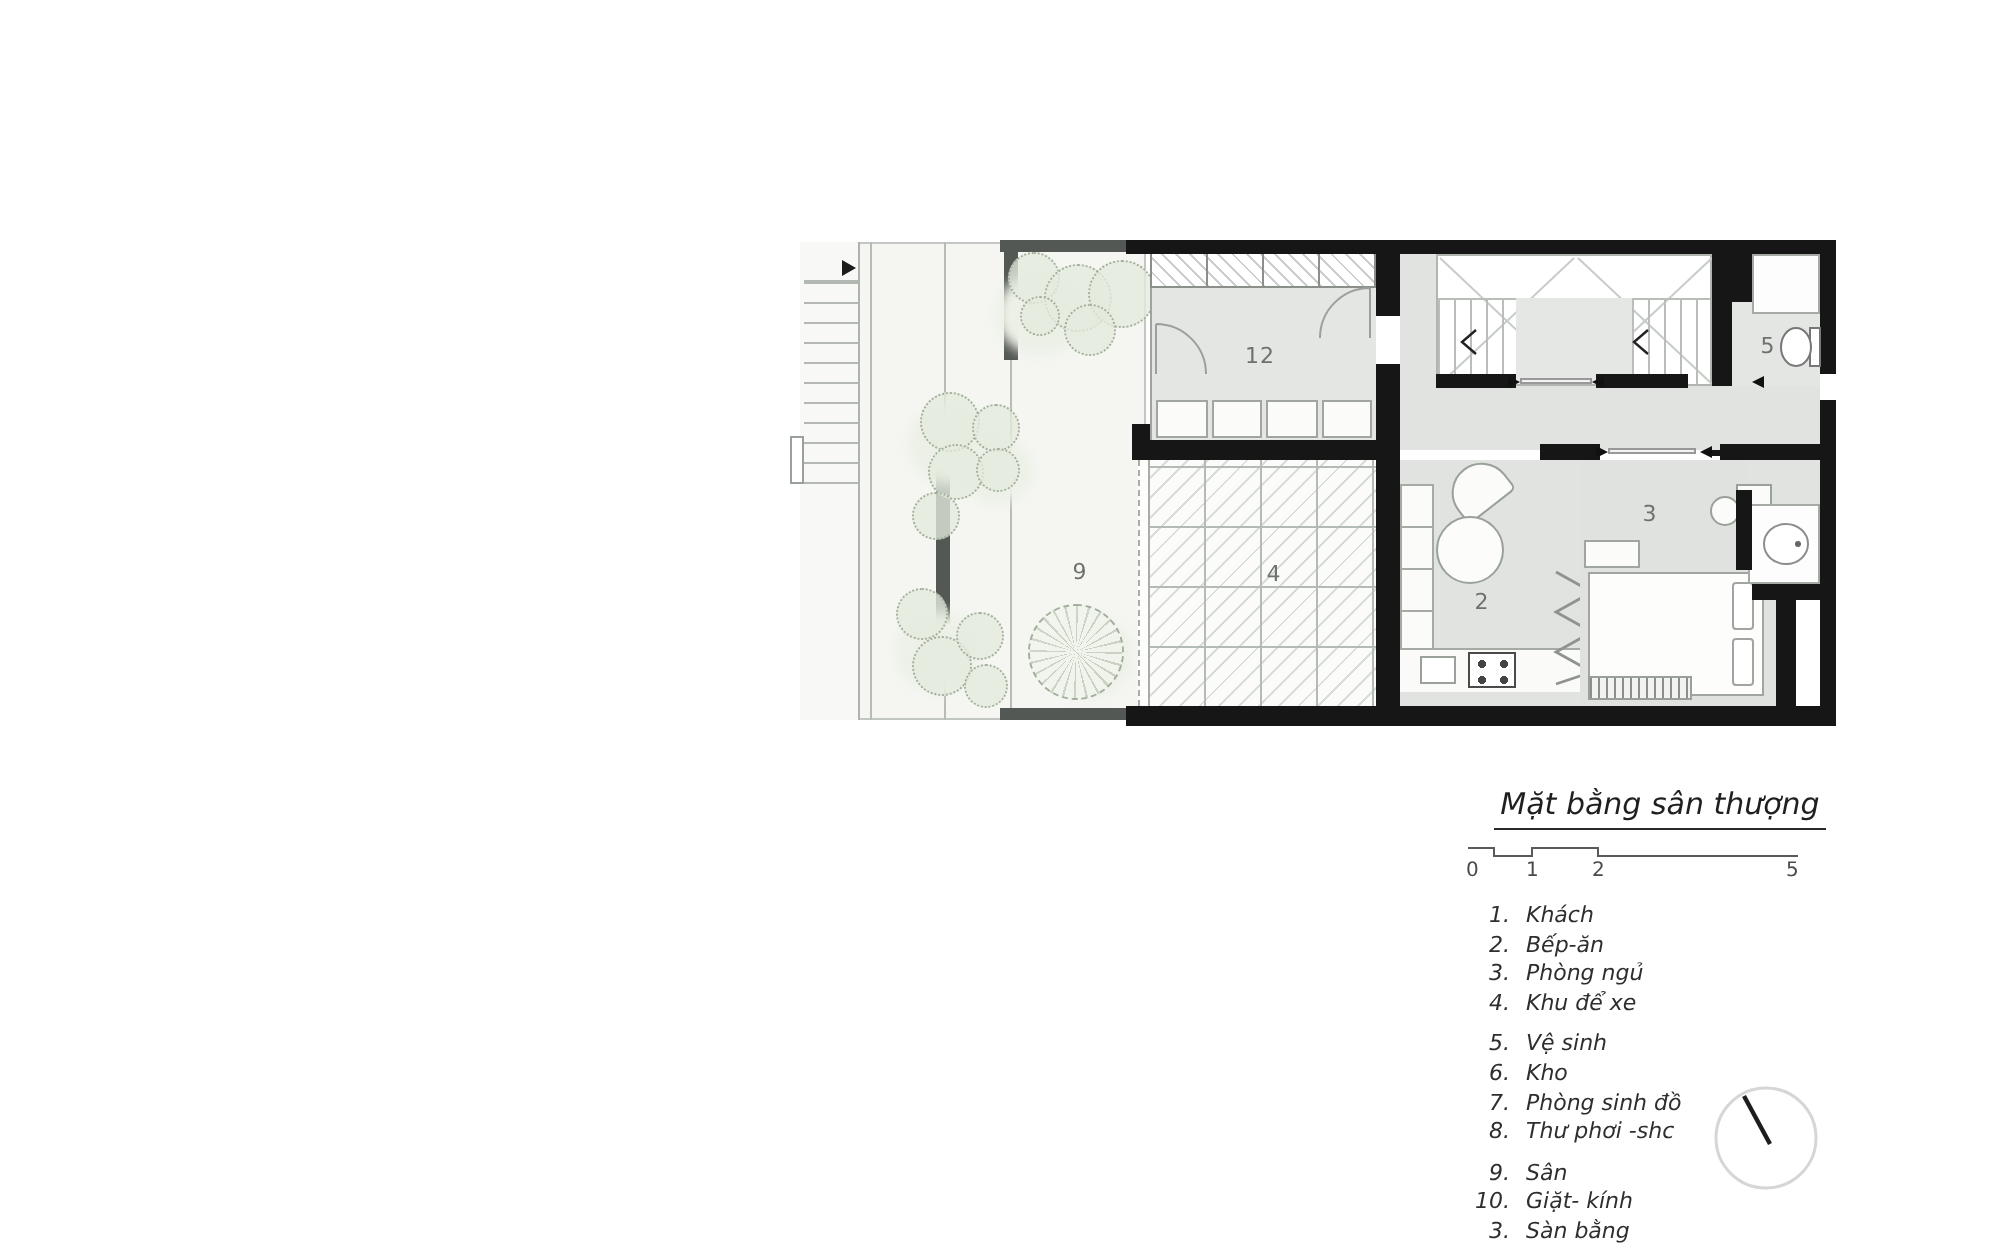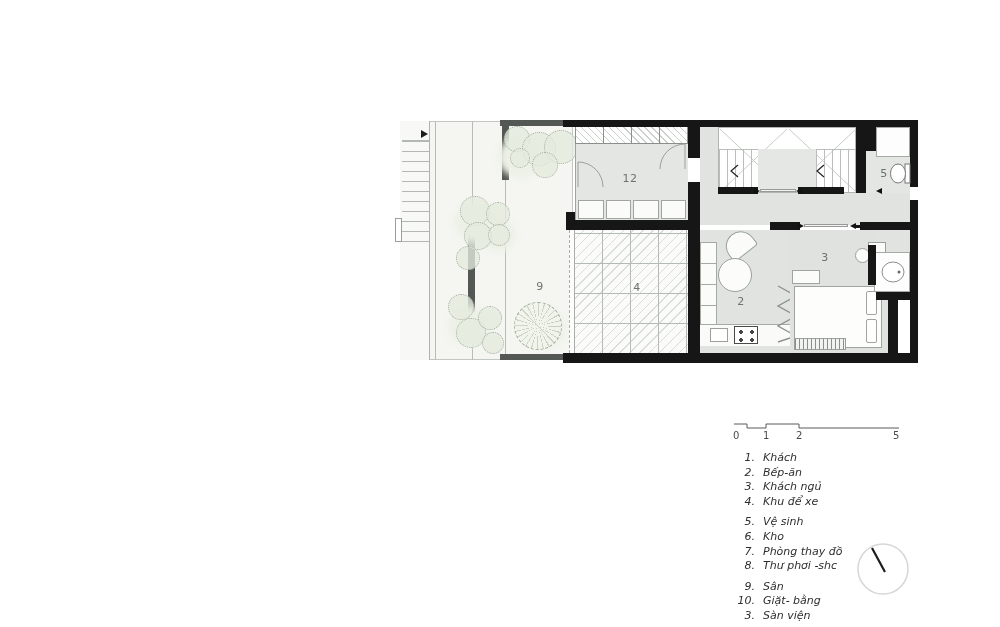--- a/index.html
+++ b/index.html
@@ -283,20 +283,23 @@
     <div class="abs wall nook-b"></div>
 
     <div class="rlabel" style="left:142px;top:168px">9</div>
     <div class="rlabel" style="left:232px;top:60px">12</div>
     <div class="rlabel" style="left:239px;top:169px">4</div>
     <div class="rlabel" style="left:343px;top:183px">2</div>
     <div class="rlabel" style="left:427px;top:139px">3</div>
     <div class="rlabel" style="left:486px;top:55px">5</div>
   </div>
 
+  <div class="abs title-wrap">
+    <span>Mặt bằng sân thượng</span>
+  </div>
 
   <div class="abs scalebar">
     <svg width="172" height="12">
       <polyline points="1,6 14,6 14,10 33,10 33,6 66,6 66,10 166,10" fill="none" stroke="#5a5a5a" stroke-width="1"></polyline>
     </svg>
     <span class="num" style="left:0px">0</span>
     <span class="num" style="left:30px">1</span>
     <span class="num" style="left:63px">2</span>
     <span class="num" style="left:160px">5</span>
   </div>
@@ -305,53 +308,53 @@
     <div class="lg-row">
         <span class="lg-num">1.</span>
         <span>Khách</span>
       </div>
     <div class="lg-row">
         <span class="lg-num">2.</span>
         <span>Bếp-ăn</span>
       </div>
     <div class="lg-row">
         <span class="lg-num">3.</span>
-        <span>Khách ngủ</span>
+        <span>Phòng ngủ</span>
       </div>
     <div class="lg-row">
         <span class="lg-num">4.</span>
         <span>Khu để xe</span>
       </div>
     <div class="lg-row grp">
         <span class="lg-num">5.</span>
         <span>Vệ sinh</span>
       </div>
     <div class="lg-row">
         <span class="lg-num">6.</span>
         <span>Kho</span>
       </div>
     <div class="lg-row">
         <span class="lg-num">7.</span>
-        <span>Phòng thay đồ</span>
+        <span>Phòng sinh đồ</span>
       </div>
     <div class="lg-row">
         <span class="lg-num">8.</span>
         <span>Thư phơi -shc</span>
       </div>
     <div class="lg-row grp">
         <span class="lg-num">9.</span>
         <span>Sân</span>
       </div>
     <div class="lg-row">
         <span class="lg-num">10.</span>
-        <span>Giặt- bằng</span>
+        <span>Giặt- kính</span>
       </div>
     <div class="lg-row">
         <span class="lg-num">3.</span>
-        <span>Sàn viện</span>
+        <span>Sàn bằng</span>
       </div>
   </div>
 
   <div class="abs compass">
     <svg width="54" height="54">
       <circle cx="27" cy="27" r="25" fill="#ffffff" stroke="#d4d7d3" stroke-width="1.5"></circle>
       <line x1="16" y1="6" x2="29" y2="30" stroke="#1d1d1d" stroke-width="2.2"></line>
     </svg>
   </div>
 

